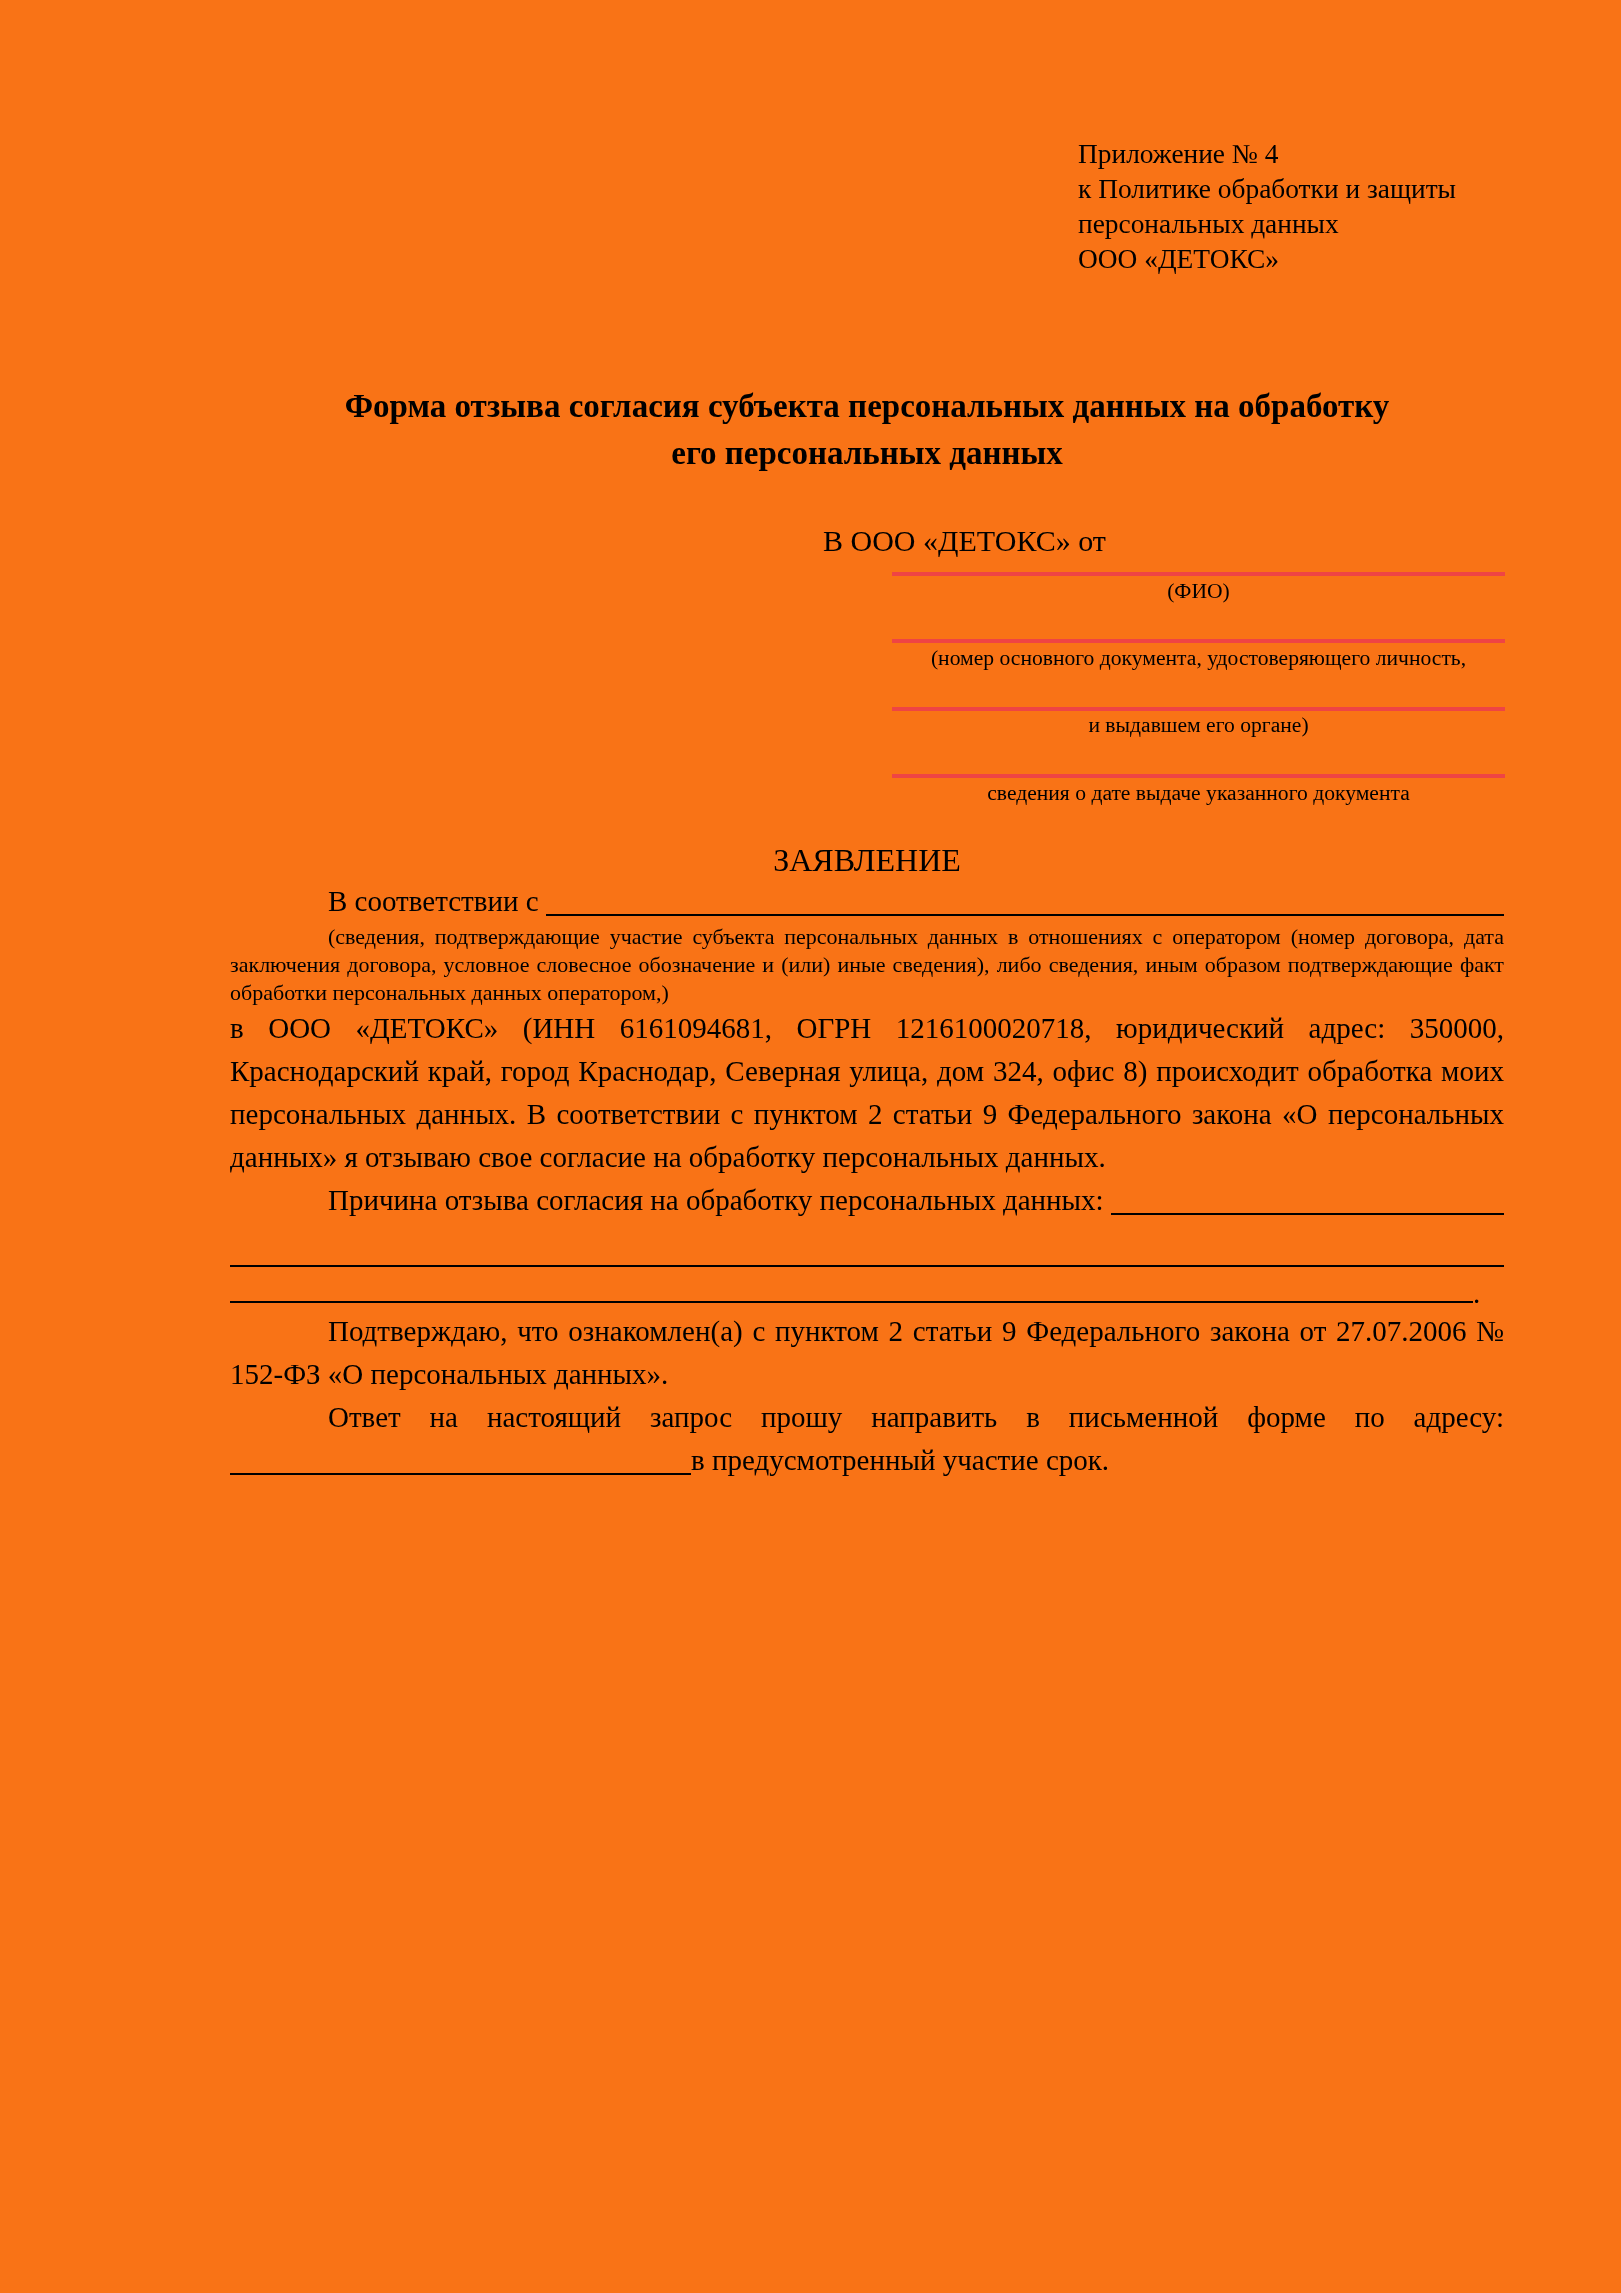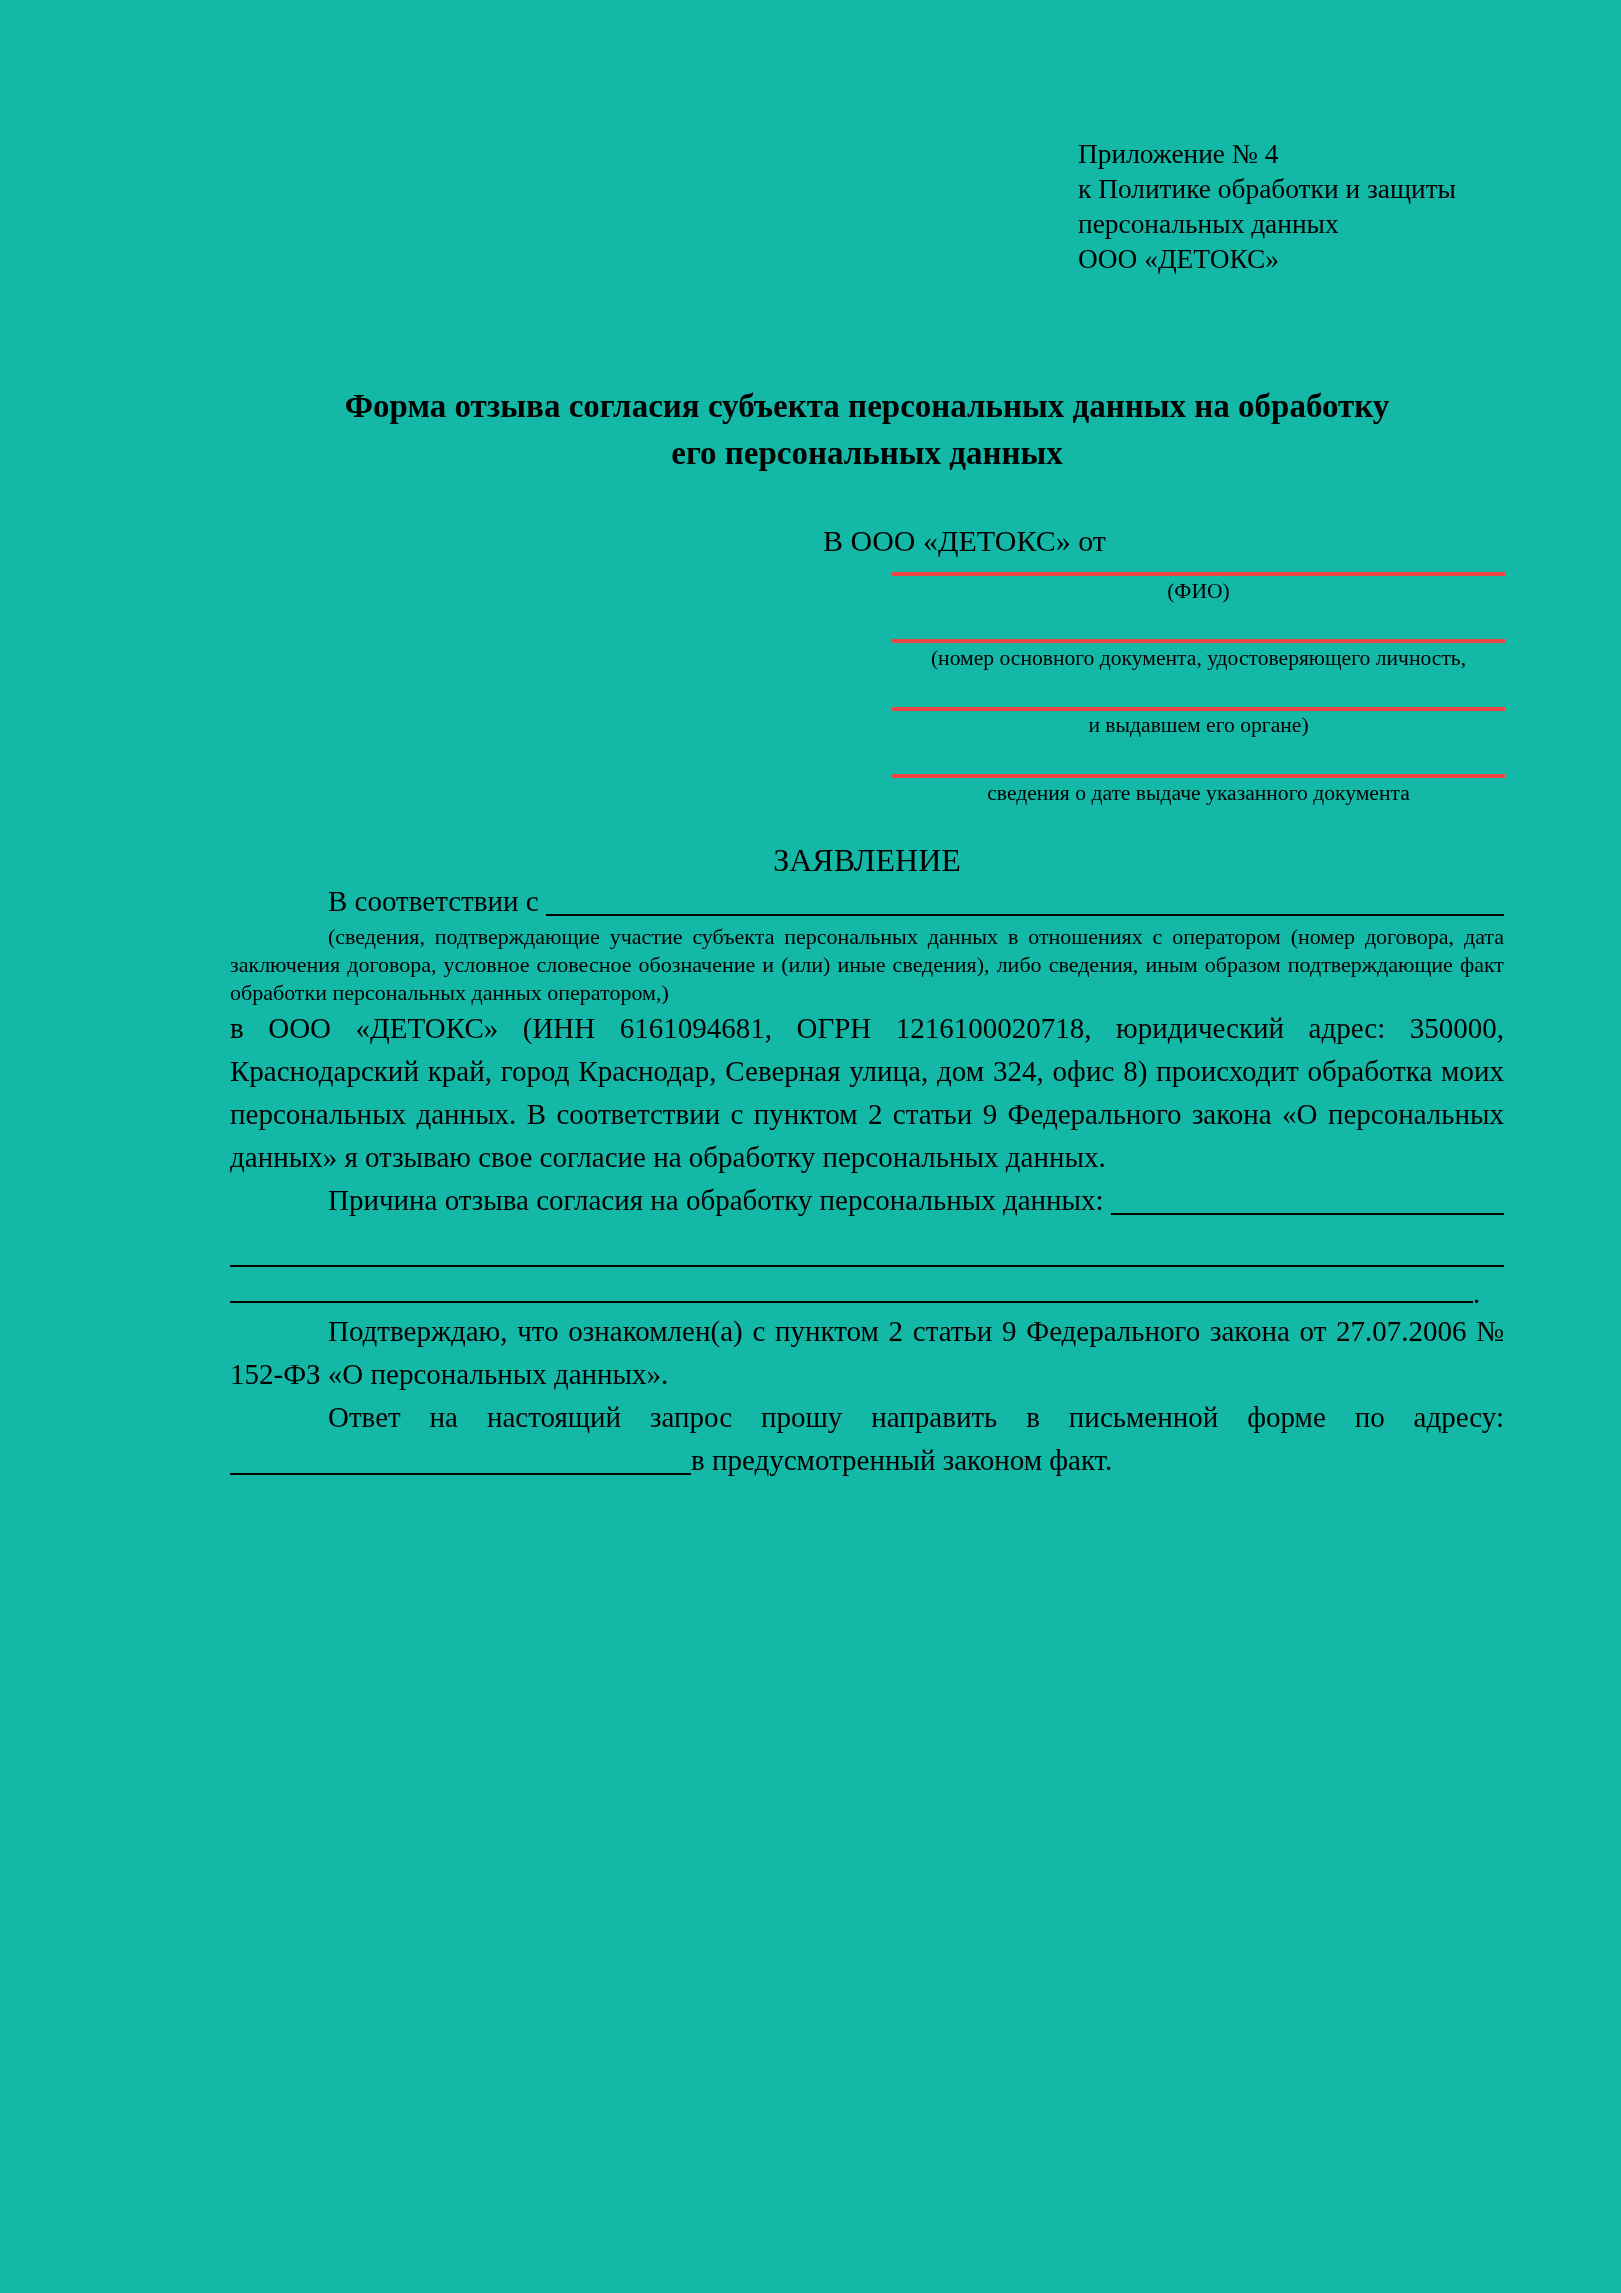--- a/index.html
+++ b/index.html
@@ -4,21 +4,21 @@
 <style>
   html, body {
     margin: 0;
     padding: 0;
     background: #ffffff;
   }
   .page {
     position: relative;
     width: 1621px;
     height: 2294px;
-    background: #14b8a6;
+    background: #f97316;
     color: #000000;
     font-family: "Liberation Serif", serif;
     box-sizing: border-box;
     padding: 137px 117px 0 230px;
     overflow: hidden;
   }
   
   .appendix-note {
     margin-left: 848px;
     font-size: 27.4px;
@@ -191,18 +191,18 @@
     <span class="bl-fill"></span>
     <span>.</span>
   </div>
 
   <p class="body-text indent">Подтверждаю, что ознакомлен(а) с пунктом 2 статьи 9 Федерального закона от 27.07.2006 № 152-ФЗ «О персональных данных».</p>
 
   <p class="body-text indent force-justify">Ответ на настоящий запрос прошу направить в письменной форме по адресу:</p>
 
   <div class="address-row">
     <span class="addr-fill"></span>
-    <span class="suffix">в предусмотренный законом факт.</span>
+    <span class="suffix">в предусмотренный участие срок.</span>
   </div>
 
 
 </div>
 
 
 </body></html>

